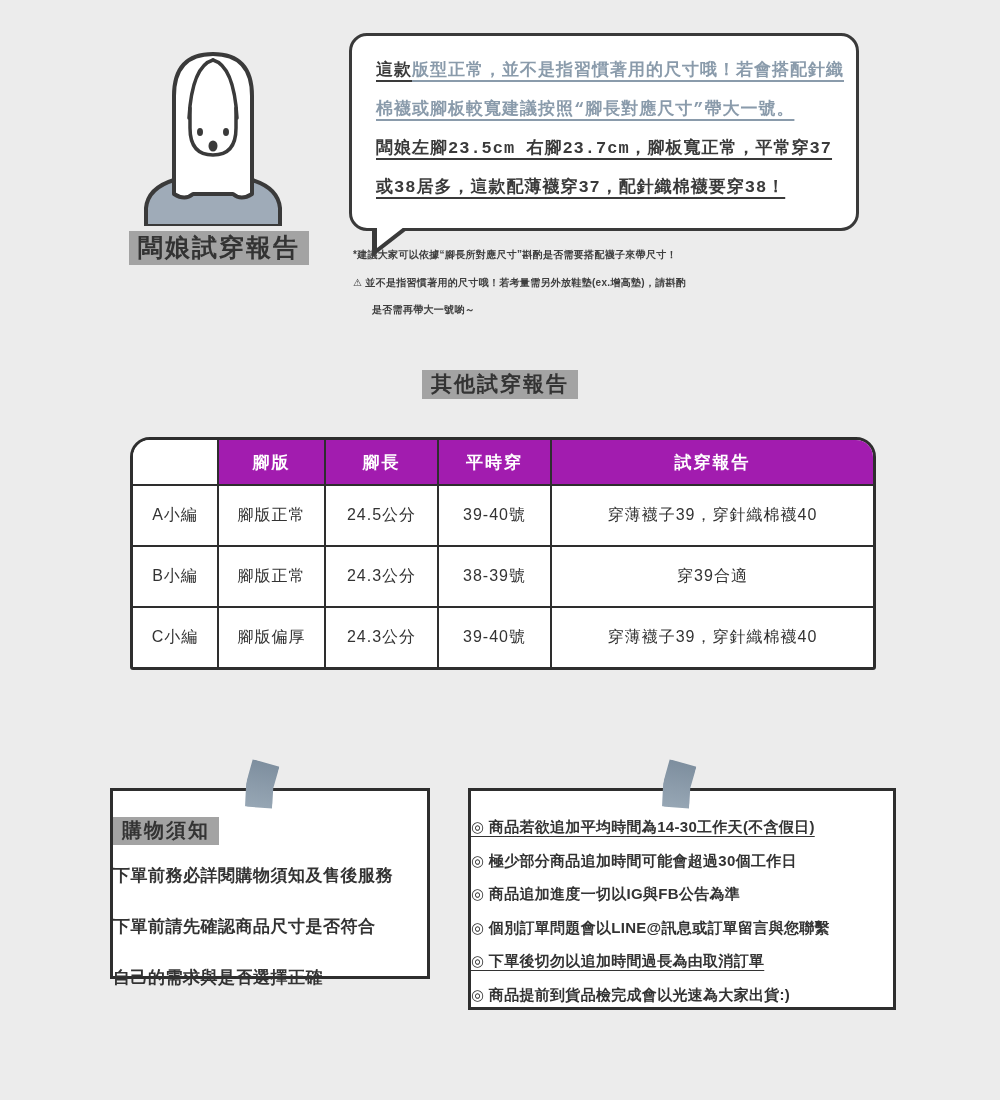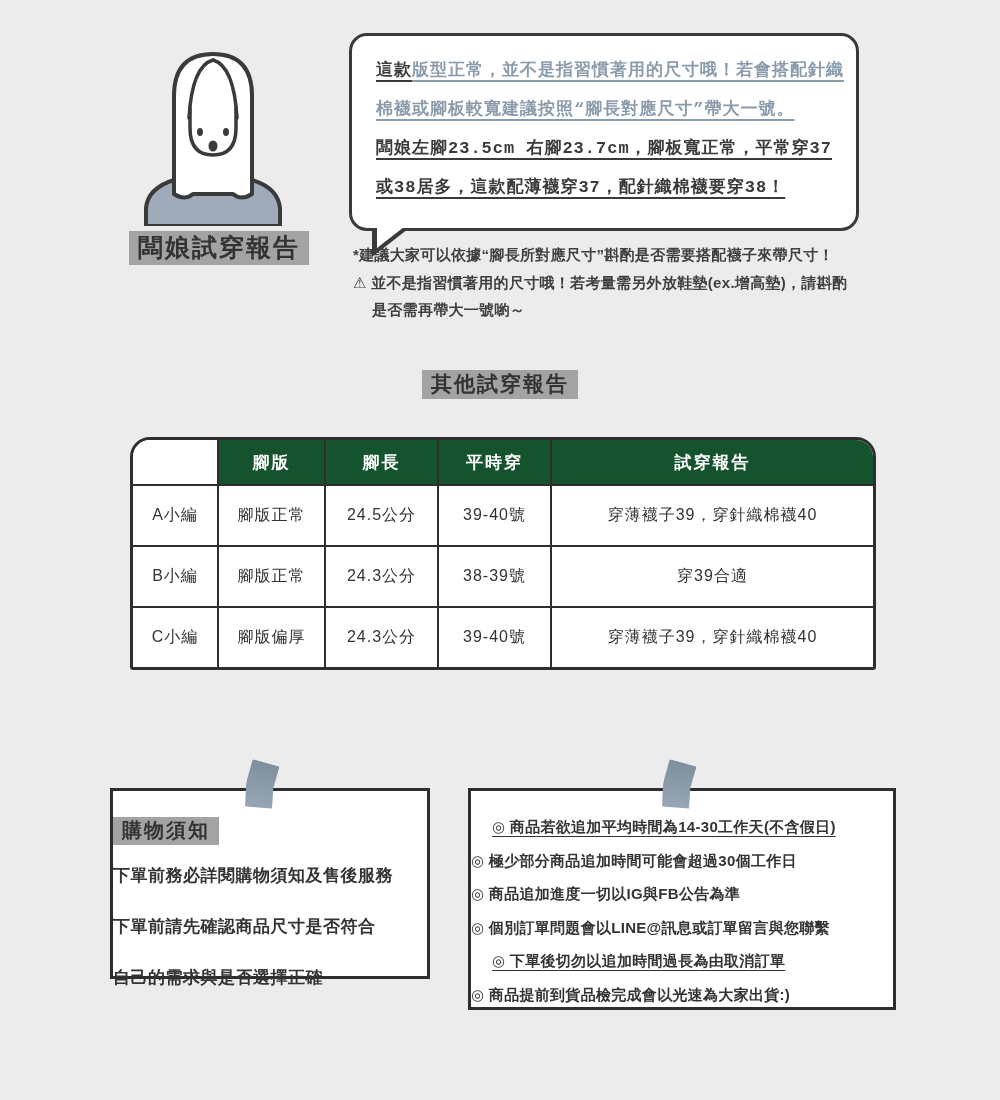--- a/index.html
+++ b/index.html
@@ -32,53 +32,53 @@
   .b-line span { text-decoration:underline; text-underline-offset:5px; text-decoration-thickness:1.5px;font-family:Liberation Mono, monospace; }
   .ink  { color:#3a3a3a; }
   .blue { color:#8a9bab; }
   .tail-outer { position:absolute; left:20px; bottom:-29px; width:0; height:0;
                 border-top:28px solid #3a3a3a; border-right:36px solid transparent; }
   .tail-inner { position:absolute; left:25px; bottom:-20px; width:0; height:0;
                 border-top:21px solid #ffffff; border-right:27px solid transparent; }
 
   
   .note { position:absolute; left:353px; top:241px; width:545px;
-          font-size:15px; font-weight:600; line-height:27.5px; color:#3f3f3f; letter-spacing:0.3px; }
+          font-size:10px; font-weight:600; line-height:27.5px; color:#3f3f3f; letter-spacing:0.3px; }
   .n-indent { padding-left:19px; }
   .warn { font-weight:bold; }
 
   
   .section-title { position:absolute; left:0; top:370px; width:1000px; text-align:center;
                    font-size:21px; font-weight:bold; letter-spacing:2px; color:#333; }
 
   
   .ttable {
     position:absolute; left:130px; top:437px; width:740px;
     border:3px solid #2e2e2e; border-radius:20px 20px 3px 3px; overflow:hidden;
     background:#fff; display:grid; grid-template-columns:84px 107px 113px 113px 1fr;
   }
   .tcell { display:flex; align-items:center; justify-content:center;
            border-left:2.5px solid #2e2e2e; background:#fff; }
   .tcell.c0 { border-left:none; }
   .tcell.r  { border-top:2.5px solid #2e2e2e; }
-  .th { height:44px; background:#14532d; color:#fff; font-weight:bold;
+  .th { height:44px; background:#a21caf; color:#fff; font-weight:bold;
         font-size:17px; letter-spacing:2px; }
   .th.empty { background:#fff; }
   .td { height:59px; font-size:16px; color:#333; letter-spacing:1px; font-weight:500; }
 
   
   .nbox { position:absolute; background:#fff; border:3px solid #2e2e2e;
           box-sizing:border-box; }
   .box-left  { left:110px; top:788px; width:320px; height:191px; }
   .box-right { left:468px; top:788px; width:428px; height:222px; padding-top:19px; }
   .box-title { margin-top:26px; font-size:20px; font-weight:bold; letter-spacing:2px; color:#333; }
   .bl-line { font-size:17px; font-weight:600; line-height:33px; letter-spacing:0.5px; color:#333;margin-top:18px; }
   .bl-first { margin-top:15px; }
   .br-line { font-size:15px; font-weight:600; line-height:33.5px; letter-spacing:0.3px; color:#333; }
-  .u { text-decoration:underline; text-underline-offset:4px; text-decoration-thickness:1.2px;margin-left:21px; }
+  .u { text-decoration:underline; text-underline-offset:4px; text-decoration-thickness:1.2px; }
   .tape { position:absolute; width:30px; height:48px; top:-30px;
           background:linear-gradient(180deg,#7d8e9e 0%,#8c9cab 55%,#97a7b5 100%);
           clip-path:polygon(8% 0,100% 6%,92% 52%,100% 94%,10% 100%,0 50%);
           transform:rotate(10deg); }
   .box-left  .tape { left:133px; }
   .box-right .tape { left:192px; }
 </style>
 </head>
 <body>
 

